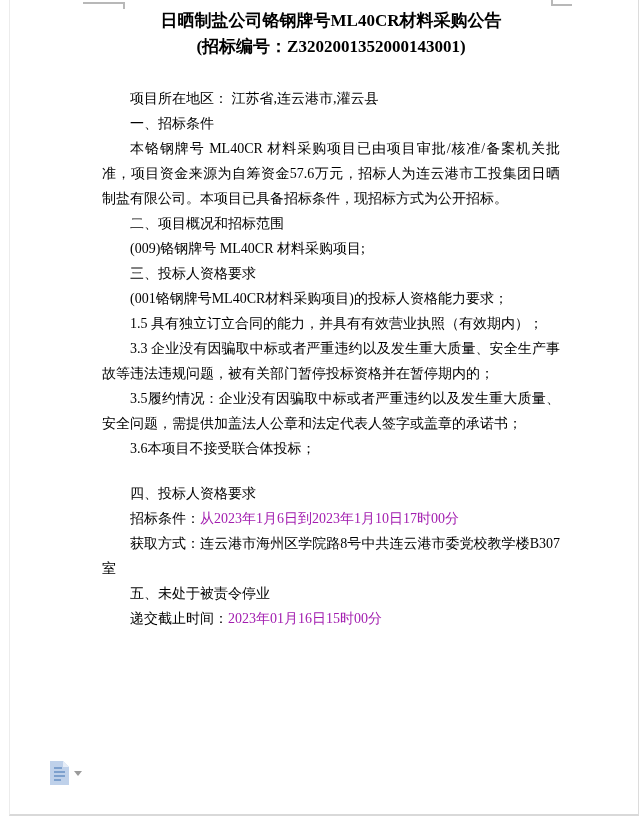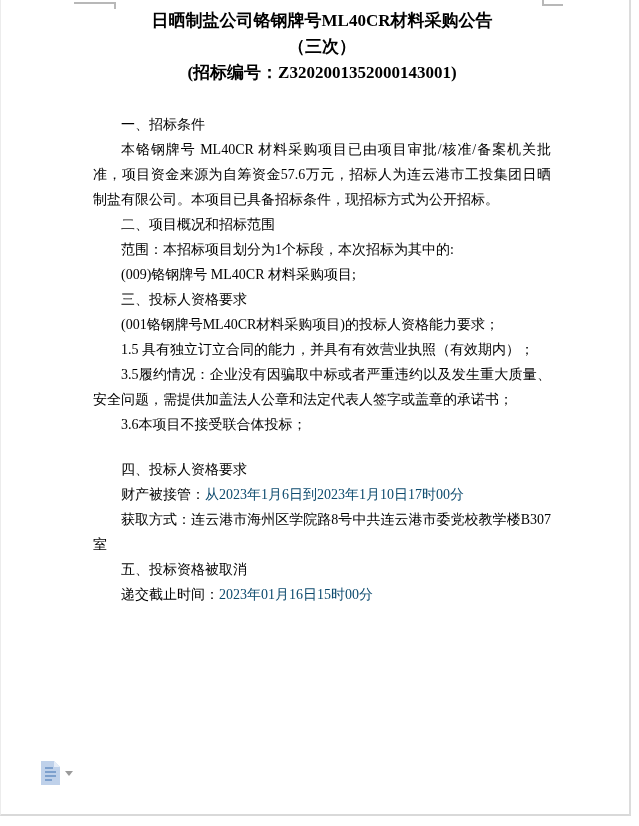--- a/index.html
+++ b/index.html
@@ -2,74 +2,74 @@
 <html><head>
 <meta charset="utf-8">
 <style>
   html,body{margin:0;padding:0;}
   body{
     width:639px;height:826px;position:relative;background:#ffffff;overflow:hidden;
     font-family:"Liberation Serif","DejaVu Serif",serif;
     color:#000;
   }
   .page{
-    position:absolute;left:0;top:0;width:631px;height:816px;background:#ffffff;
+    position:absolute;left:9px;top:0;width:631px;height:816px;background:#ffffff;
     border-left:1px solid #ececec;border-right:2px solid #dcdcdc;border-bottom:2px solid #d9d9d9;
     box-sizing:border-box;
   }
   .corner-mark{position:absolute;box-sizing:border-box;}
   .corner-mark.left{left:73px;top:2px;width:42px;height:7px;border-top:2px solid #b8b8b8;border-right:2px solid #b8b8b8;}
   .corner-mark.right{left:541px;top:0px;width:21px;height:6px;border-left:2px solid #b8b8b8;border-bottom:2px solid #b8b8b8;}
   .content{position:absolute;left:92px;top:8px;width:458px;}
   .title-line{text-align:center;font-weight:bold;font-size:17px;line-height:26px;margin:0;}
   #paragraphs{margin-top:26px;}
   #paragraphs p{
     margin:0;font-size:14px;line-height:25px;text-indent:28px;
     text-align:justify;word-break:break-all;
   }
   #paragraphs .spacer{height:20px;}
-  .run-red{color:#0c4a6e;}
+  .run-red{color:#a21caf;}
   .paste-widget{
     position:absolute;left:40px;top:761px;width:34px;height:26px;
     display:flex;align-items:flex-start;cursor:pointer;background:transparent;border:none;padding:0;
   }
   .paste-doc-icon{display:block;}
   .dropdown-arrow{
     margin-left:5px;margin-top:10px;width:0;height:0;
     border-left:4px solid transparent;border-right:4px solid transparent;
     border-top:5px solid #9b9b9b;
   }
 </style>
 </head>
 <body>
 
 <div class="page">
   <div class="corner-mark left"></div>
   <div class="corner-mark right"></div>
 
   <div class="content">
     <div class="title-line">日晒制盐公司铬钢牌号ML40CR材料采购公告</div>
-    <div class="title-line">（三次）</div>
     <div class="title-line">(招标编号：Z3202001352000143001)</div>
     <div id="paragraphs">
+        <p><span>项目所在地区：  江苏省,连云港市,灌云县</span></p>
         <p><span>一、招标条件</span></p>
         <p><span>本铬钢牌号 ML40CR 材料采购项目已由项目审批/核准/备案机关批准，项目资金来源为自筹资金57.6万元，招标人为连云港市工投集团日晒制盐有限公司。本项目已具备招标条件，现招标方式为公开招标。</span></p>
         <p><span>二、项目概况和招标范围</span></p>
-        <p><span>范围：本招标项目划分为1个标段，本次招标为其中的:</span></p>
         <p><span>(009)铬钢牌号 ML40CR 材料采购项目;</span></p>
         <p><span>三、投标人资格要求</span></p>
         <p><span>(001铬钢牌号ML40CR材料采购项目)的投标人资格能力要求；</span></p>
         <p><span>1.5 具有独立订立合同的能力，并具有有效营业执照（有效期内）；</span></p>
+        <p><span>3.3 企业没有因骗取中标或者严重违约以及发生重大质量、安全生产事故等违法违规问题，被有关部门暂停投标资格并在暂停期内的；</span></p>
         <p><span>3.5履约情况：企业没有因骗取中标或者严重违约以及发生重大质量、安全问题，需提供加盖法人公章和法定代表人签字或盖章的承诺书；</span></p>
         <p><span>3.6本项目不接受联合体投标；</span></p>
         <div class="spacer"></div>
         <p><span>四、投标人资格要求</span></p>
-        <p><span>财产被接管：</span><span class="run-red">从2023年1月6日到2023年1月10日17时00分</span></p>
+        <p><span>招标条件：</span><span class="run-red">从2023年1月6日到2023年1月10日17时00分</span></p>
         <p><span>获取方式：连云港市海州区学院路8号中共连云港市委党校教学楼B307室</span></p>
-        <p><span>五、投标资格被取消</span></p>
+        <p><span>五、未处于被责令停业</span></p>
         <p><span>递交截止时间：</span><span class="run-red">2023年01月16日15时00分</span></p>
       </div>
   </div>
 
   <button class="paste-widget">
     <svg class="paste-doc-icon" width="19" height="24" viewBox="0 0 19 24">
       <path d="M0 0 H13 L19 6 V24 H0 Z" fill="#bfd1ea"></path>
       <path d="M13 0 L19 6 H13 Z" fill="#e6edf7"></path>
       <rect x="4" y="6" width="8" height="2" fill="#7da0cd"></rect>
       <rect x="4" y="10" width="11" height="2" fill="#7da0cd"></rect>

